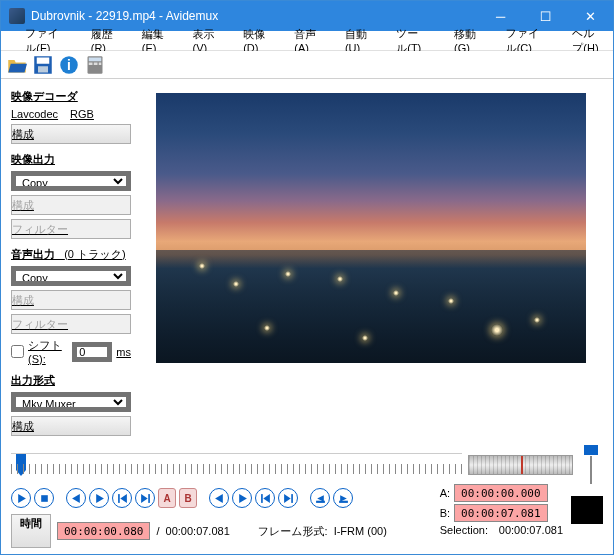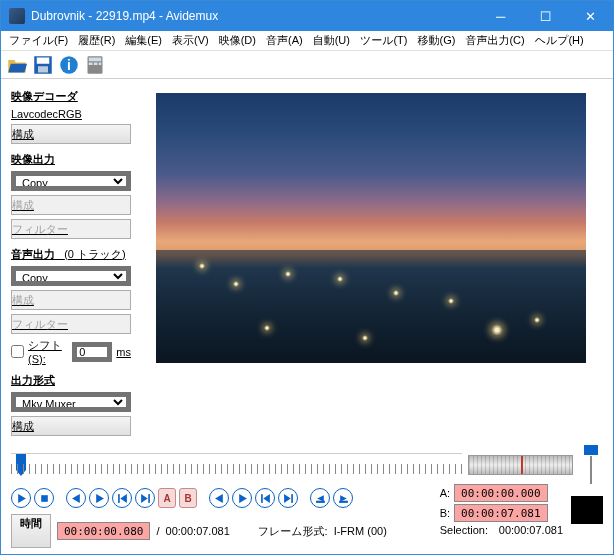--- a/index.html
+++ b/index.html
@@ -4,27 +4,27 @@
 <style>
   * { box-sizing: border-box; margin: 0; padding: 0; font-family: "Meiryo UI", "Segoe UI", sans-serif; font-size: 11px; }
   body { background: #fff; }
   .window { width: 614px; height: 555px; border: 1px solid #3a8ad6; display: flex; flex-direction: column; background: #f0f0f0; }
   .titlebar { height: 30px; background: #2e86de; color: #fff; display: flex; align-items: center; padding-left: 8px; }
   .titlebar .icon { width: 16px; height: 16px; background: linear-gradient(135deg,#3a5a8a,#1a3a5a); border-radius: 2px; margin-right: 6px; }
   .titlebar .title { flex: 1; font-size: 12px; }
   .winbtns { display: flex; height: 100%; }
   .winbtn { width: 45px; height: 100%; display: flex; align-items: center; justify-content: center; color: #fff; font-size: 13px; }
   .menubar { height: 20px; background: #fff; display: flex; align-items: center; padding: 0 4px; border-bottom: 1px solid #e0e0e0; gap: 2px; }
-  .menubar span { padding: 2px 4px; cursor: default; }
+  .menubar span { padding: 2px 4px; cursor: default; margin-left: 16px; }
   .toolbar { height: 28px; background: #fff; display: flex; align-items: center; padding: 0 6px; gap: 6px; border-bottom: 1px solid #d0d0d0; }
   .tbtn { width: 20px; height: 20px; display: flex; align-items: center; justify-content: center; }
   .body { flex: 1; display: flex; background: #fff; padding: 6px 10px 4px 10px; gap: 8px; overflow: hidden; }
   .leftcol { width: 120px; display: flex; flex-direction: column; gap: 4px; text-decoration: underline; }
   .section-label { font-weight: bold; font-size: 11px; margin-top: 4px; }
-  .row { display: flex; gap: 0; font-size: 11px; }
+  .row { display: flex; gap: 12px; font-size: 11px; }
   .btn { height: 20px; border: 1px solid #adadad; background: linear-gradient(#f5f5f5,#e0e0e0); line-height: 18px; font-size: 11px; width: 100%; }
   .btn.disabled { color: #a0a0a0; background: #f0f0f0; }
   select, input[type=number] { height: 20px; border: 5px solid #737373; background: #fff; font-size: 11px; padding: 0 2px; }
   select { width: 100%; }
   .shiftrow { display: flex; align-items: center; gap: 4px; }
   .shiftrow input[type=number] { width: 40px; }
   .preview { flex: 1; display: flex; align-items: flex-start; justify-content: center; padding-top: 8px; }
   .preview-img { width: 430px; height: 270px; position: relative; overflow: hidden; }
   .sky { position: absolute; inset: 0; background: linear-gradient(to bottom, #1a3a6a 0%, #2a4a7a 15%, #4a5a8a 30%, #8a6a8a 40%, #c77a6a 48%, #e8a878 55%, #d89868 60%, #3a5a7a 65%, #1a3a5a 100%); }
   .land { position: absolute; left:0; right:0; bottom:0; height:42%; background: linear-gradient(to bottom, rgba(20,40,60,0.6), rgba(10,20,30,0.95)); }
@@ -69,21 +69,21 @@
   <div class="menubar">
     <span>ファイル(F)</span>
     <span>履歴(R)</span>
     <span>編集(E)</span>
     <span>表示(V)</span>
     <span>映像(D)</span>
     <span>音声(A)</span>
     <span>自動(U)</span>
     <span>ツール(T)</span>
     <span>移動(G)</span>
-    <span>音声出力(C)</span>
+    <span>ファイル(C)</span>
     <span>ヘルプ(H)</span>
   </div>
 
   <div class="toolbar">
     <div class="tbtn">
         <svg viewBox="0 0 16 16">
           <path fill="#e8b94a" d="M1 4h5l1 2h8v8H1z"></path>
           <path fill="#1e5fb3" d="M1 14L3 7h13l-2 7z"></path>
         </svg>
       </div>

